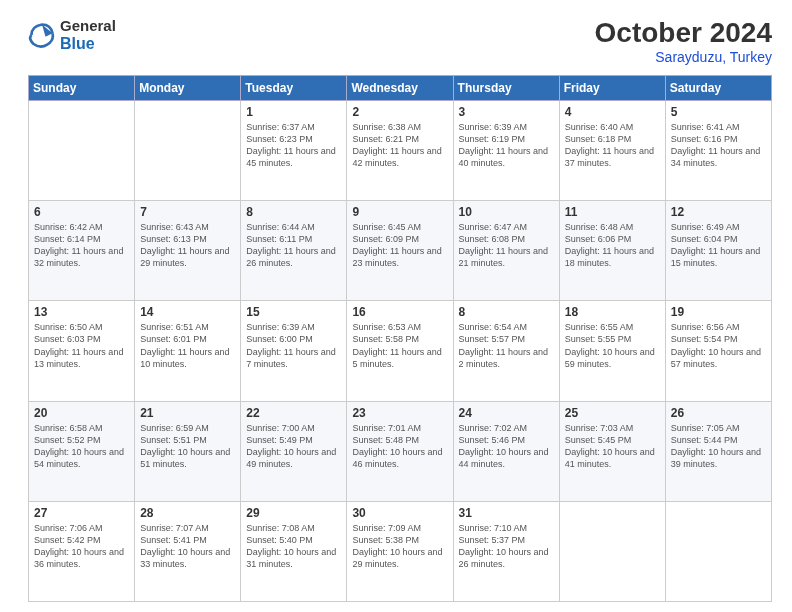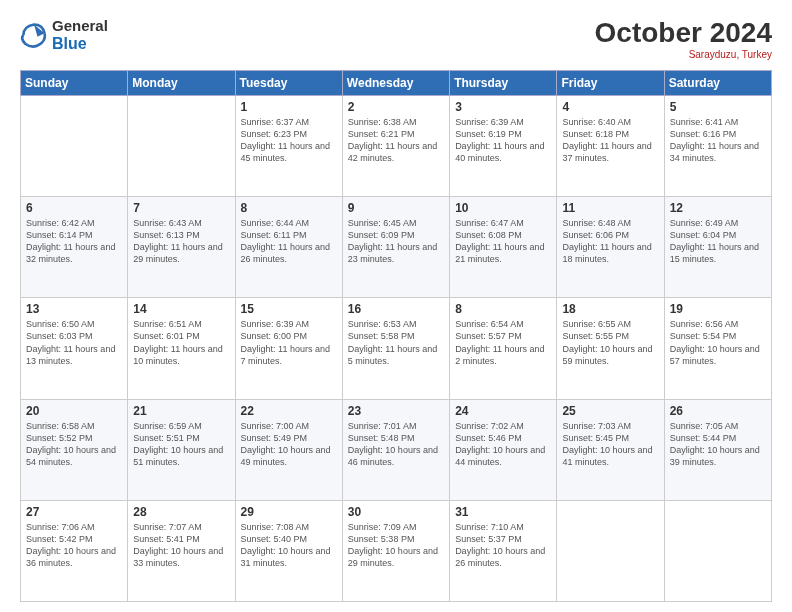--- a/index.html
+++ b/index.html
@@ -6,21 +6,21 @@
     body {
       font-family: Arial, sans-serif;
       background: #fff;
       width: 792px;
       height: 612px;
       overflow: hidden;
     }
     .page {
       width: 792px;
       height: 612px;
-      padding: 18px 20px 10px 20px;
+      padding: 18px 20px 10px 28px;
       display: flex;
       flex-direction: column;
     }
     .header {
       display: flex;
       justify-content: space-between;
       align-items: flex-start;
       margin-bottom: 10px;
     }
     .logo {
@@ -52,22 +52,22 @@
       text-align: right;
       margin-left: 44px;
     }
     .month-title {
       font-size: 28px;
       font-weight: bold;
       color: #333;
       line-height: 1.1;
     }
     .subtitle {
-      font-size: 10px;
-      color: #b91c1c;
+      font-size: 14px;
+      color: #1d4ed8;
     }
     .calendar {
       flex: 1;
       border: 1px solid #ccc;
       border-collapse: collapse;
       width: 100%;
       table-layout: fixed;
     }
     .calendar th {
       background-color: #2f6db5;

